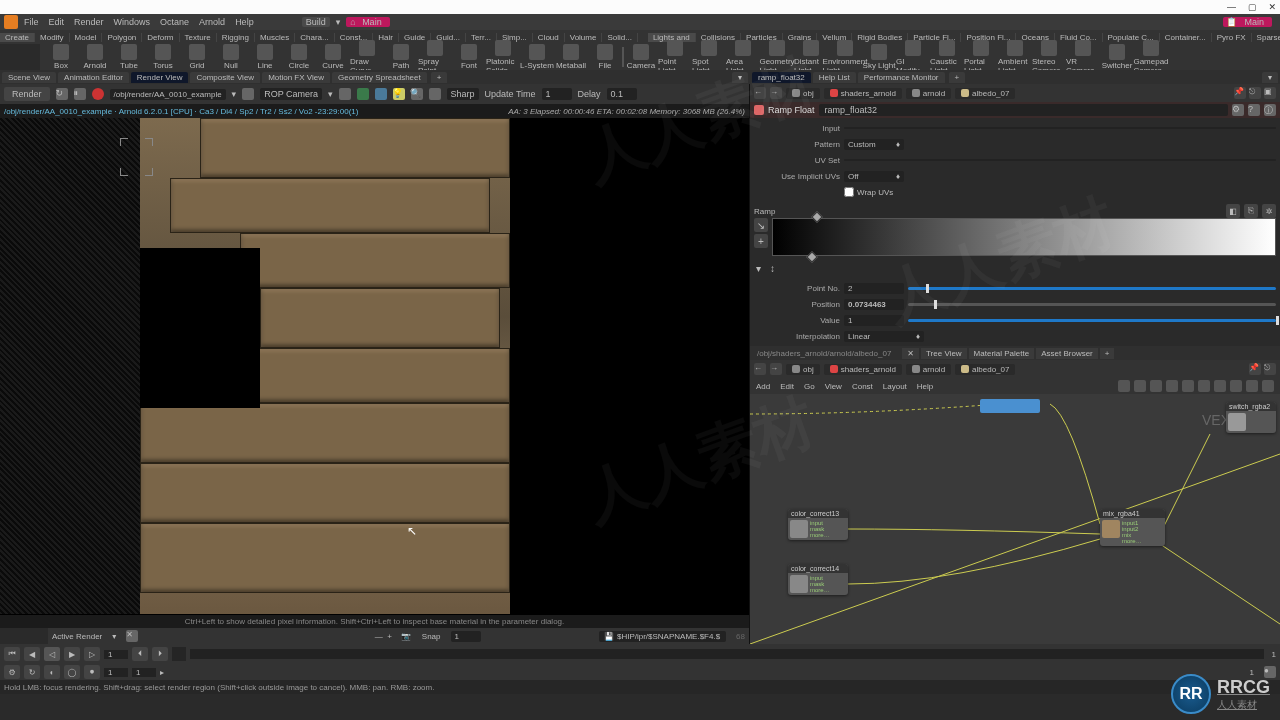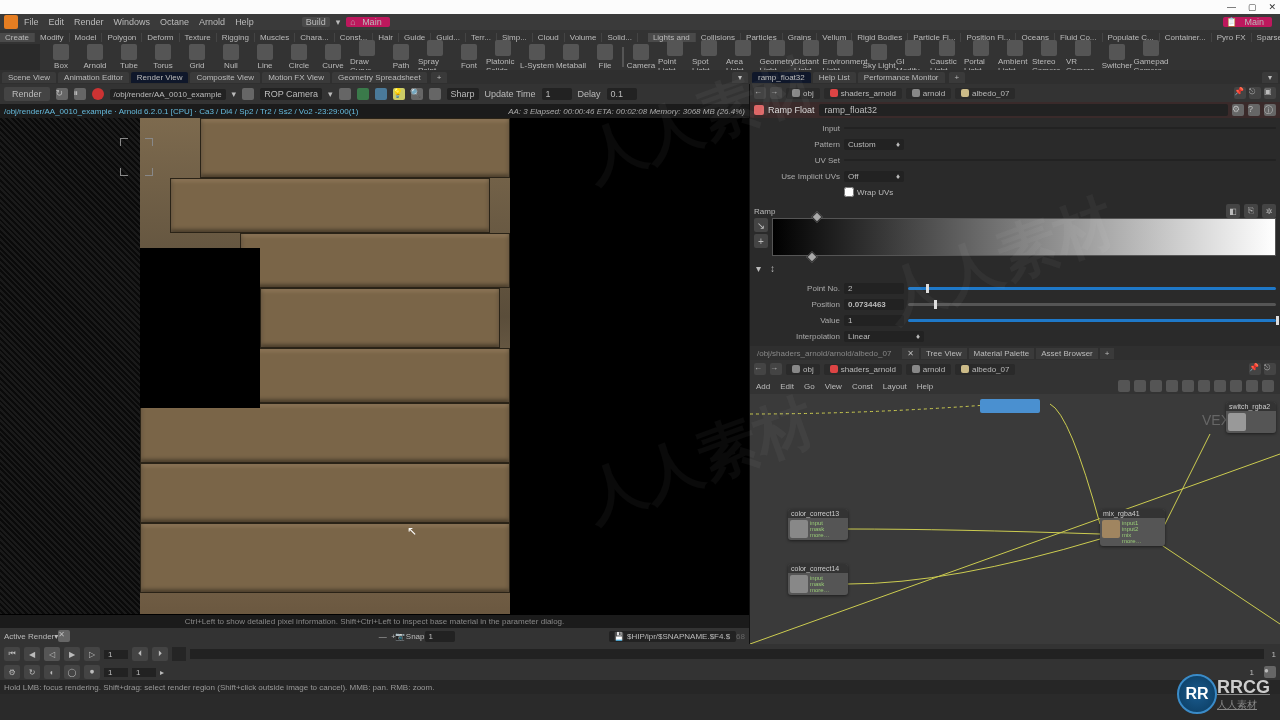--- a/index.html
+++ b/index.html
@@ -47,21 +47,21 @@
 .vp-dimbadge { position:absolute; top:15px; left:2px; font-size:8px; color:#888; }
 .vp-content { position:absolute; top:14px; left:0; right:0; bottom:14px; background:#000; }
 .stone-wall { position:absolute; left:140px; top:0; width:370px; height:100%; background:linear-gradient(0deg,#6b5840,#8a765a 30%,#5a4d3a 60%,#7d6a4e); }
 .stone-row { position:absolute; left:0; right:0; background:#7a6548; border:1px solid #2a2317; box-shadow:inset 0 2px 4px rgba(255,220,180,0.2), inset 0 -2px 4px rgba(0,0,0,0.5); }
 .rubble { position:absolute; left:0; top:0; width:140px; height:100%; background:repeating-linear-gradient(45deg,#1a1a1a,#1a1a1a 2px,#0a0a0a 2px,#0a0a0a 4px); }
 .rubble2 { position:absolute; right:0; top:0; width:240px; height:100%; background:#000; }
 .cutout { position:absolute; background:#000; }
 .crop-marks span { position:absolute; width:8px; height:8px; border:1px solid #888; }
 .vp-hint { position:absolute; bottom:0; left:0; right:0; text-align:center; font-size:8px; color:#888; background:rgba(30,30,30,0.9); padding:2px; }
 
-.ipr-footer { height:16px; background:#333; display:flex; align-items:center; padding:0 4px; font-size:8px; gap:0; }
+.ipr-footer { height:16px; background:#333; display:flex; align-items:center; padding:0 4px; font-size:8px; gap:10px;margin-left:48px; }
 .ipr-footer .snapshot-path { margin-left:auto; background:#222; padding:1px 6px; border-radius:2px; }
 
 .playbar { height:20px; background:#333; display:flex; align-items:center; padding:0 4px; gap:4px; font-size:8px; }
 .pb-btn { width:16px; height:14px; background:#444; border-radius:2px; display:flex; align-items:center; justify-content:center; }
 .pb-frame { background:#222; padding:0 4px; width:24px; }
 .timeline-slider { flex:1; height:10px; background:#222; position:relative; }
 
 .statusbar { height:14px; background:#262626; display:flex; align-items:center; padding:0 4px; font-size:8px; gap:8px; }
 .statusbar .tip { color:#999; }
 
@@ -109,21 +109,21 @@
 .node-body { padding:2px; display:flex; }
 .node-preview { width:18px; height:18px; background:#888; border-radius:2px; }
 .node-ports { flex:1; font-size:6px; padding:0 2px; color:#9c7; }
 .wire { position:absolute; pointer-events:none; }
 
 .nenubar { height:16px; background:#333; display:flex; align-items:center; padding:0 6px; gap:10px; font-size:8px; }
 .nenubar .ng-icons { margin-left:auto; display:flex; gap:4px; }
 .ng-icon { width:12px; height:12px; background:#555; border-radius:2px; }
 
 .watermark { position:absolute; color:rgba(255,255,255,0.04); font-size:60px; font-weight:bold; pointer-events:none; transform:rotate(-20deg); }
-.rrcg-logo { position:absolute; right:10px; bottom:6px; display:flex; align-items:center; }
+.rrcg-logo { position:absolute; right:10px; bottom:6px; display:flex; align-items:center; gap:6px; }
 .rrcg-circle { width:40px; height:40px; border-radius:50%; background:radial-gradient(circle,#1a5b8e,#0a3a5e); display:flex; align-items:center; justify-content:center; color:#fff; font-size:16px; font-weight:bold; border:2px solid #3a8bc8; }
 .rrcg-text { display:flex; flex-direction:column; font-size:10px; color:#888;text-decoration:underline; }
 .rrcg-text b { font-size:18px; color:#ccc; }
 
 .cursor { position:absolute; left:407px; top:420px; font-size:12px; color:#fff; pointer-events:none; }
 </style>
 </head>
 <body>
 
 <div class="titlebar">

